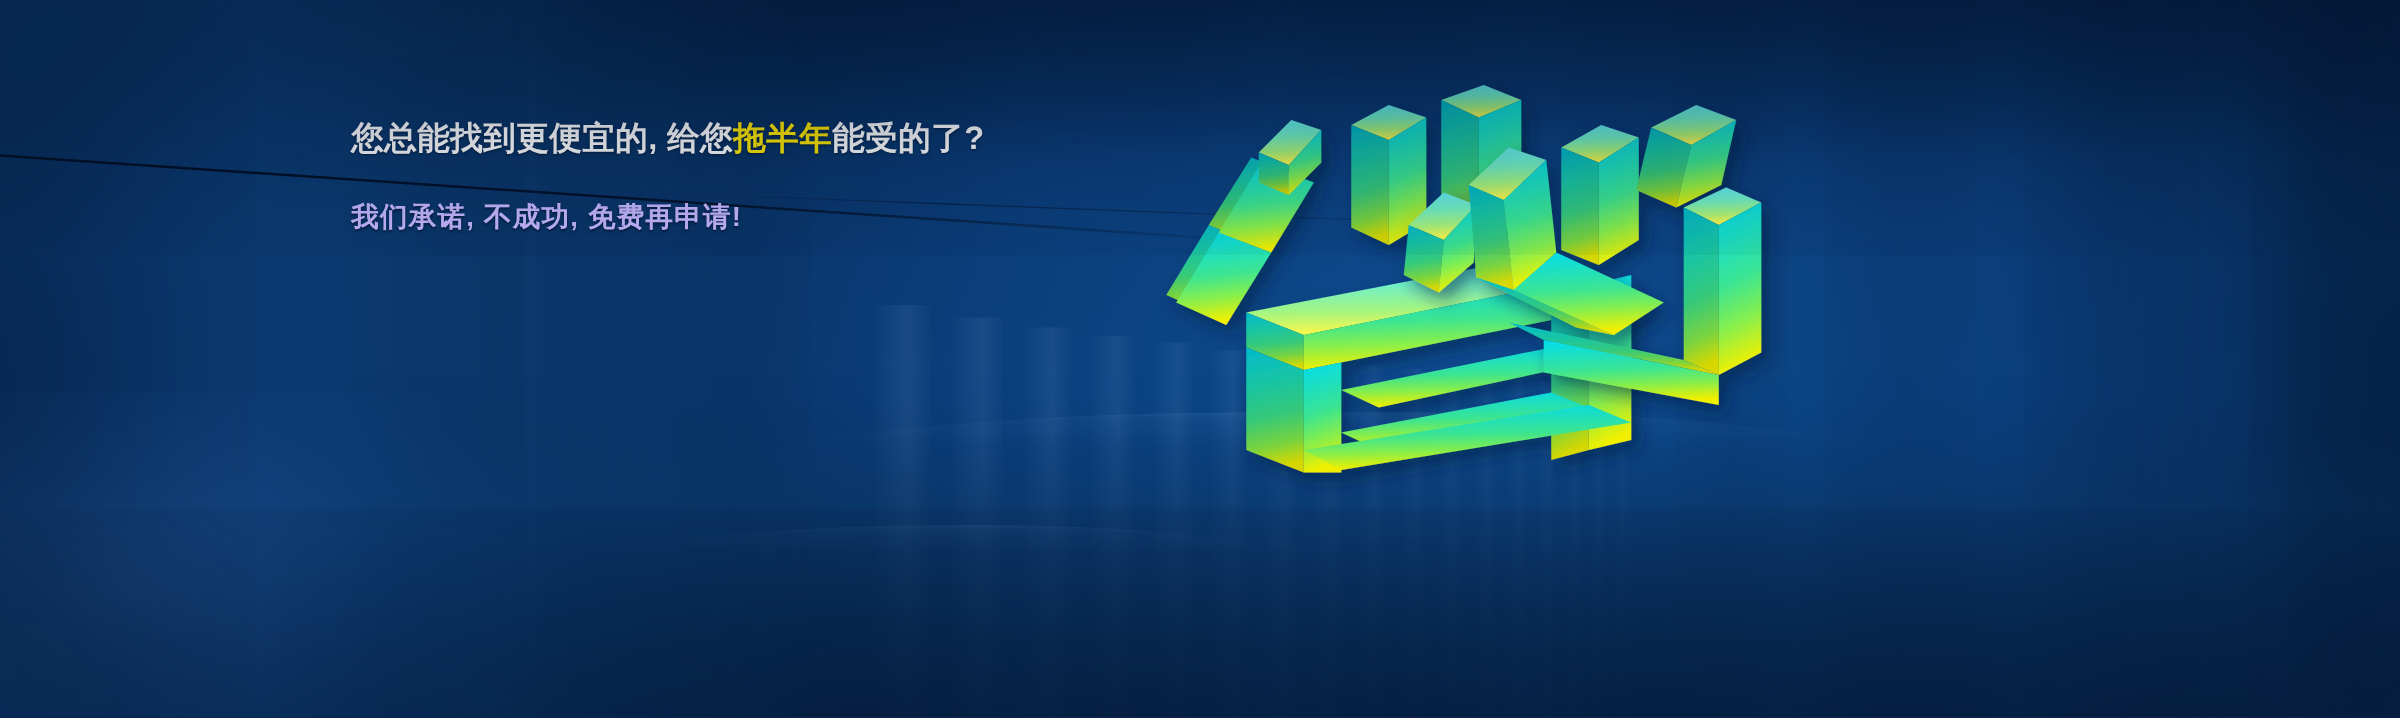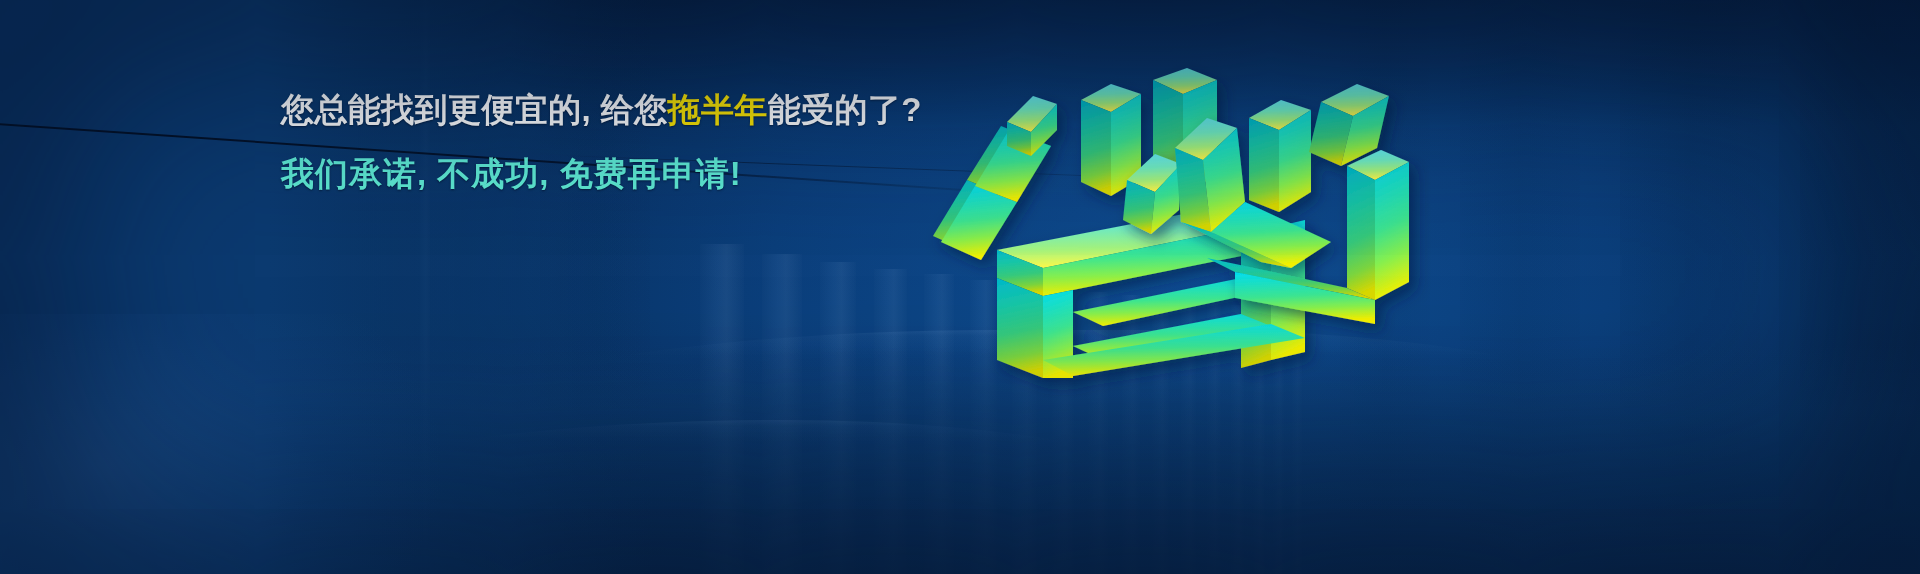--- a/index.html
+++ b/index.html
@@ -120,32 +120,32 @@
   .copy {
     position: absolute;
     left: 281px;
     top: 78px;
     width: 660px;
   }
   .line {
     height: 64px;
     line-height: 64px;
     white-space: nowrap;
-    font-size: 33px;
+    font-size: 26px;
     font-weight: bold;
     color: #ffffff;
     letter-spacing: 0.4px;
     text-shadow: 0 1px 2px rgba(0,10,30,0.55);
   }
   .line .hl {
     color: #ffe800;
   }
   .line.all-yellow {
-    color: #5eead4;
-    font-size: 33px;
+    color: #c4b5fd;
+    font-size: 22px;
     letter-spacing: 1px;
   }
 
   
   .hero {
     position: absolute;
     left: 905px;
     top: 60px;
     width: 480px;
     height: 320px;

